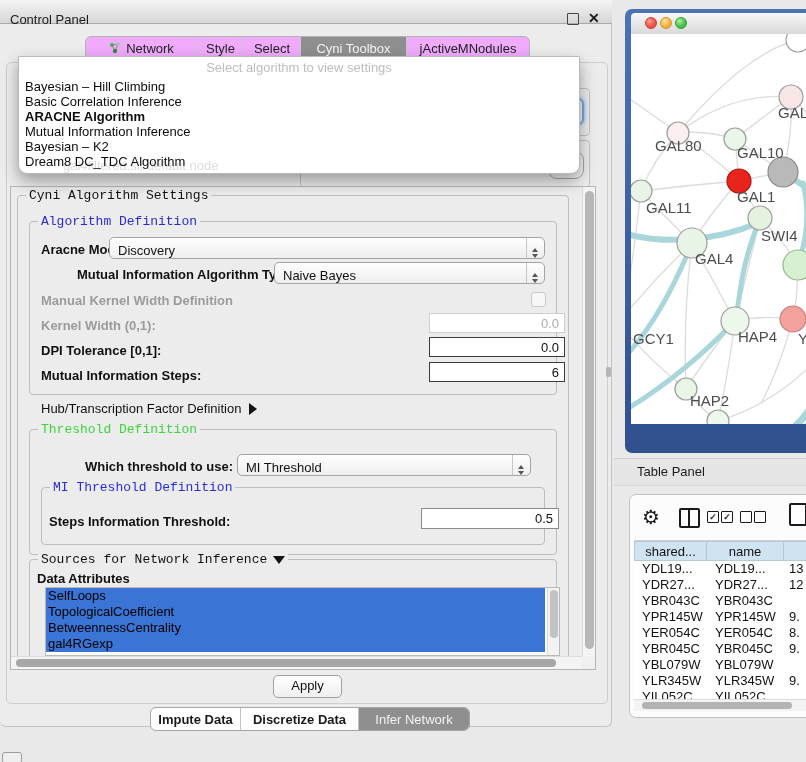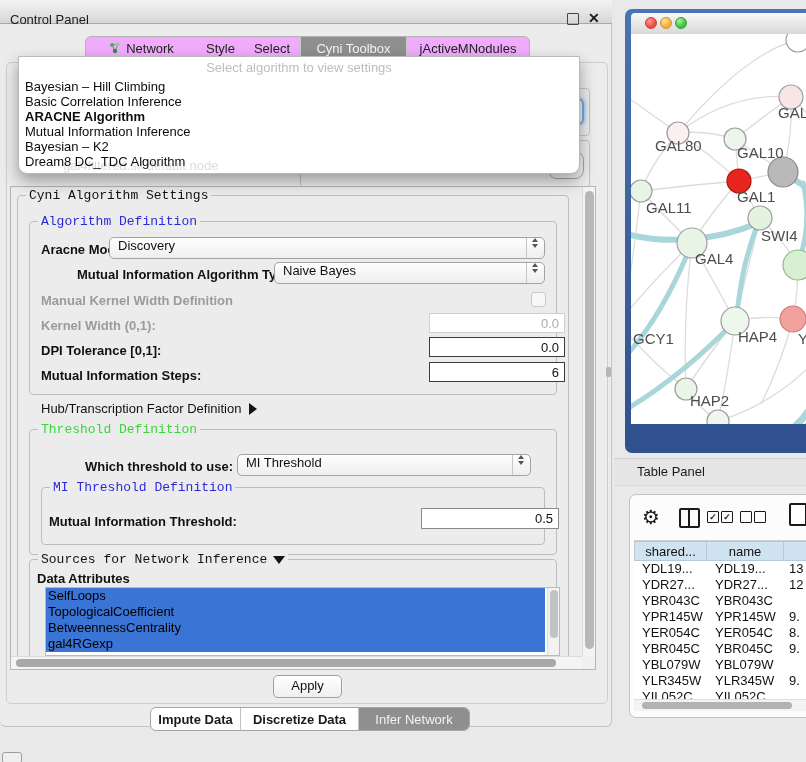--- a/index.html
+++ b/index.html
@@ -54,21 +54,21 @@
 
   
   .gbox{border:1px solid #bdbdbd;border-radius:4px;font-family:Liberation Mono, monospace;}
   .legend{position:absolute;top:-8px;left:8px;background:#ececec;padding:0 3px;font-size:13px;white-space:nowrap;}
   .legend.blue{color:#2b2bd6;}
   .legend.green{color:#3bd53b;}
 
   .lbl{font-size:13px;font-weight:bold;color:#111;white-space:nowrap;}
   .lbl.dis{color:#9b9b9b;}
   .combo{background:linear-gradient(#fefefe,#eeeeee);border:1px solid #a3a3a3;border-radius:5px;
-    display:flex;align-items:flex-start;font-size:13px;color:#111;box-sizing:border-box;padding-left:8px;}
+    display:flex;align-items:flex-end;font-size:13px;color:#111;box-sizing:border-box;padding-left:8px;}
   .combo .spacer{flex:1;}
   .combo .cdiv{width:1px;height:100%;background:#c6c6c6;margin-right:5px;}
   .arrows{display:flex;flex-direction:column;gap:2px;margin-right:6px;}
   .arrows i{display:block;width:0;height:0;border-left:3.5px solid transparent;border-right:3.5px solid transparent;}
   .arrows .up{border-bottom:4px solid #555;}
   .arrows .dn{border-top:4px solid #555;}
 
   .field{background:#fff;font-size:13px;text-align:right;box-sizing:border-box;padding:2px 5px 0 0;}
   .field.dark{border:1.5px solid #3c3c3c;}
   .field.mid{border:1px solid #8a8a8a;padding-left:44px;}
@@ -240,21 +240,21 @@
       <span class="spacer"></span>
         <span class="cdiv"></span>
       <span class="arrows">
           <i class="up"></i>
           <i class="dn"></i>
         </span>
     </div>
     <div class="abs gbox" style="left:30px;top:300px;width:502px;height:56px;">
       <span class="legend blue">MI Threshold Definition</span>
     </div>
-    <div class="abs lbl" style="left:38px;top:327px;">Mutual Information Threshold:</div>
+    <div class="abs lbl" style="left:38px;top:327px;">Steps Information Threshold:</div>
     <div class="abs field mid" style="left:410px;top:321px;width:138px;height:21px;">0.5</div>
 
     <div class="abs gbox" style="left:18px;top:372px;width:526px;height:108px;">
       <span class="legend"><span>Sources for Network Inference</span><span class="tri-down"></span></span>
     </div>
     <div class="abs lbl" style="left:26px;top:384px;">Data Attributes</div>
     <div class="abs attr-list" style="left:34px;top:400px;width:513px;height:67px;">
       <div class="attr-item">SelfLoops</div>
       <div class="attr-item">TopologicalCoefficient</div>
       <div class="attr-item">BetweennessCentrality</div>

